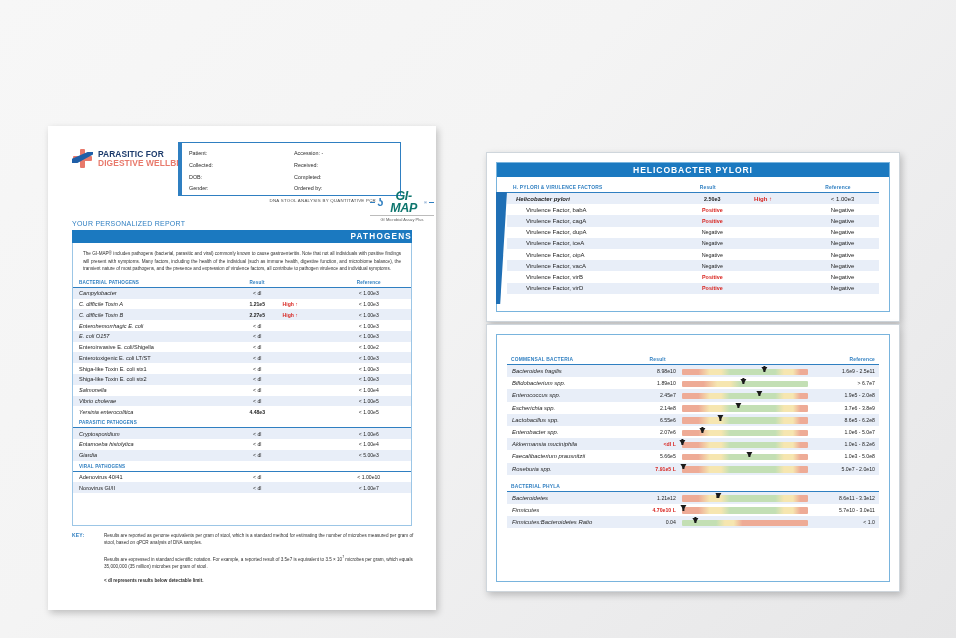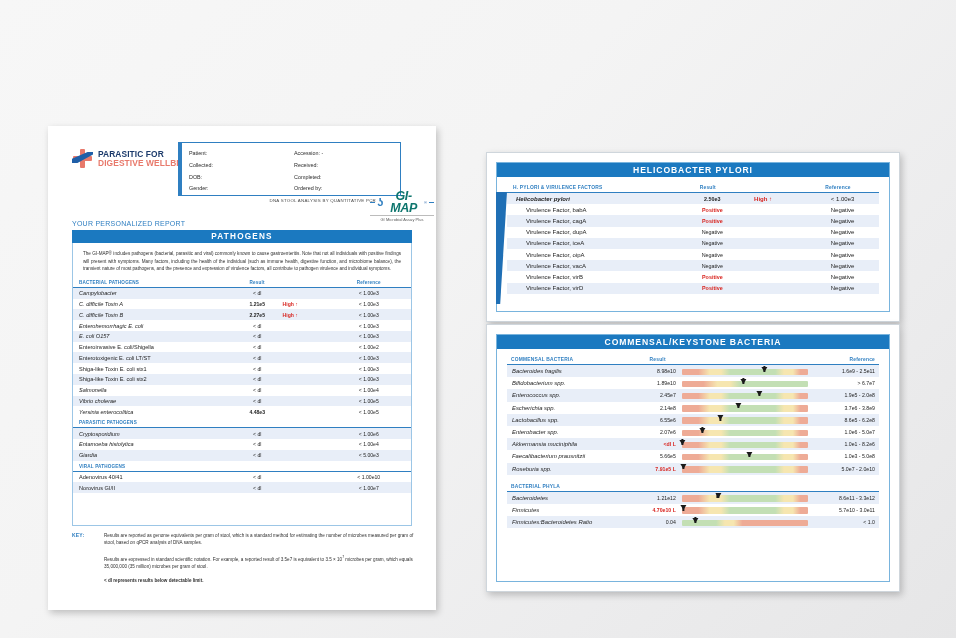--- a/index.html
+++ b/index.html
@@ -79,21 +79,21 @@
   .gimap-tm{font-size:4px;color:#1f5fa8;vertical-align:super;}
   .gimap-sub{font-size:3.9px;color:#555;border-top:1px solid #bcbcbc;margin-top:1px;padding-top:1px;letter-spacing:.1px;}
 
   .report-label{
     position:absolute;left:24px;top:94px;
     font-size:7px;color:#2f7fc1;letter-spacing:.25px;
   }
 
   
   .sec-bar{
-    background:#1b79c0;color:#fff;text-align:center;
+    background:#1b79c0;color:#fff;text-align:right;
     font-size:8.2px;font-weight:bold;letter-spacing:1.2px;
     line-height:13px;height:13px;
   }
   #pathogens-bar{position:absolute;left:24px;top:104px;width:340px;}
 
   .pathogen-body{
     position:absolute;left:24px;top:117px;width:340px;height:283px;
     border:1px solid #9cc6e6;border-top:none;background:#fff;
     box-sizing:border-box;
   }
@@ -463,21 +463,20 @@
               </tr>
             </tbody>
         </table>
       </div>
     </div>
     <div class="wedge"></div>
   </div>
 
   <div class="sheet rp" id="page-cb">
     <div class="rp-pad">
-      <div class="rp-bar">COMMENSAL/KEYSTONE BACTERIA</div>
       <div class="rp-inner">
         <table class="cb">
           <colgroup>
               <col class="n">
               <col class="v">
               <col class="g">
               <col class="r">
             </colgroup>
           <tbody id="cb-tbody">
               <tr class="grp-head">

